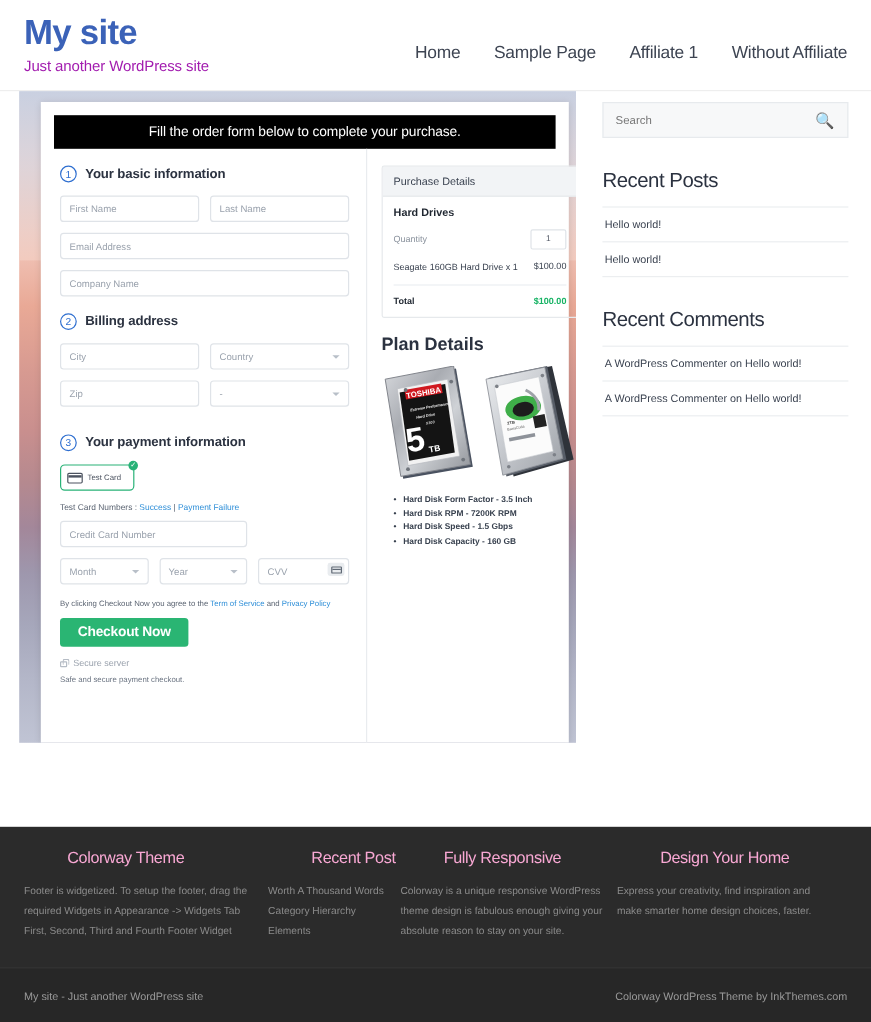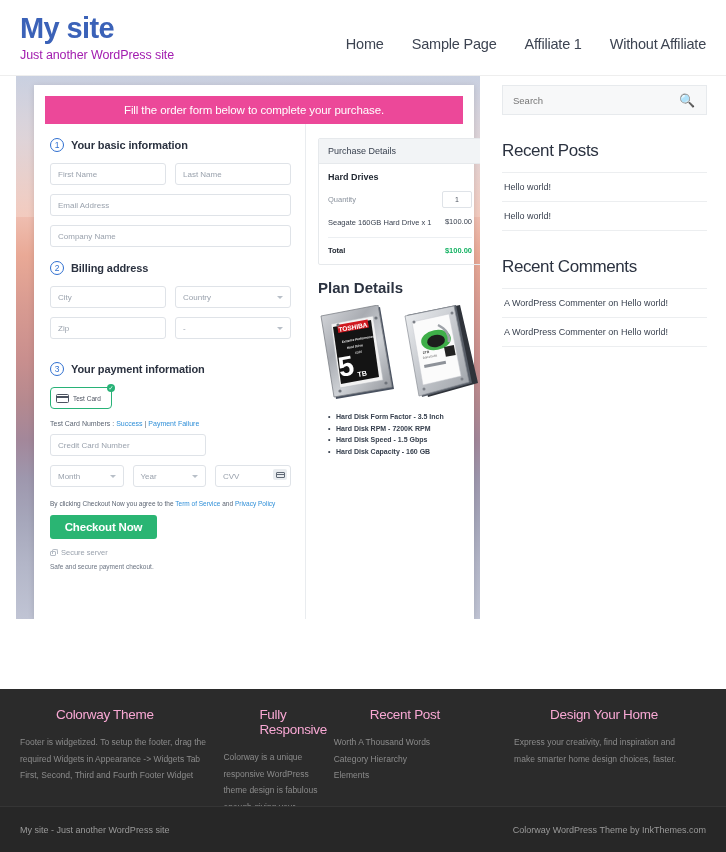--- a/index.html
+++ b/index.html
@@ -99,21 +99,21 @@
     width: 440px; height: 534px;
     background: #ffffff;
     z-index: 3;
     box-shadow: 0 1px 6px rgba(0,0,0,.13);
     display: flex;
     flex-direction: column;
   }
   .form-banner {
     margin: 11px 11px 0 11px;
     height: 28px;
-    background: #ec4899;
+    background: #000000;
     color: #ffffff;
     font-size: 11.5px;
     display: flex;
     align-items: center;
     justify-content: center;
     letter-spacing: -0.1px;
   }
   .form-cols { display: flex; flex: 1; min-height: 0; }
   .form-left {
     width: 272px; flex: 0 0 272px;
@@ -575,32 +575,32 @@
     </ul>
   </aside>
 </div>
 
 <footer class="site-footer">
   <div class="fcol">
     <h4>Colorway Theme</h4>
     <p>Footer is widgetized. To setup the footer, drag the required Widgets in Appearance -&gt; Widgets Tab First, Second, Third and Fourth Footer Widget</p>
   </div>
   <div class="fcol">
-    <h4>Fully Responsive</h4>
-    <p>Colorway is a unique responsive WordPress theme design is fabulous enough giving your absolute reason to stay on your site.</p>
-  </div>
-  <div class="fcol">
     <h4>Recent Post</h4>
     <ul>
       <li>Worth A Thousand Words</li>
       <li>Category Hierarchy</li>
       <li>Elements</li>
     </ul>
   </div>
   <div class="fcol">
+    <h4>Fully Responsive</h4>
+    <p>Colorway is a unique responsive WordPress theme design is fabulous enough giving your absolute reason to stay on your site.</p>
+  </div>
+  <div class="fcol">
     <h4>Design Your Home</h4>
     <p>Express your creativity, find inspiration and make smarter home design choices, faster.</p>
   </div>
 </footer>
 
 <div class="footer-bottom">
   <span class="fb-left">My site - Just another WordPress site</span>
   <span class="fb-right">Colorway WordPress Theme by InkThemes.com</span>
 </div>
 

